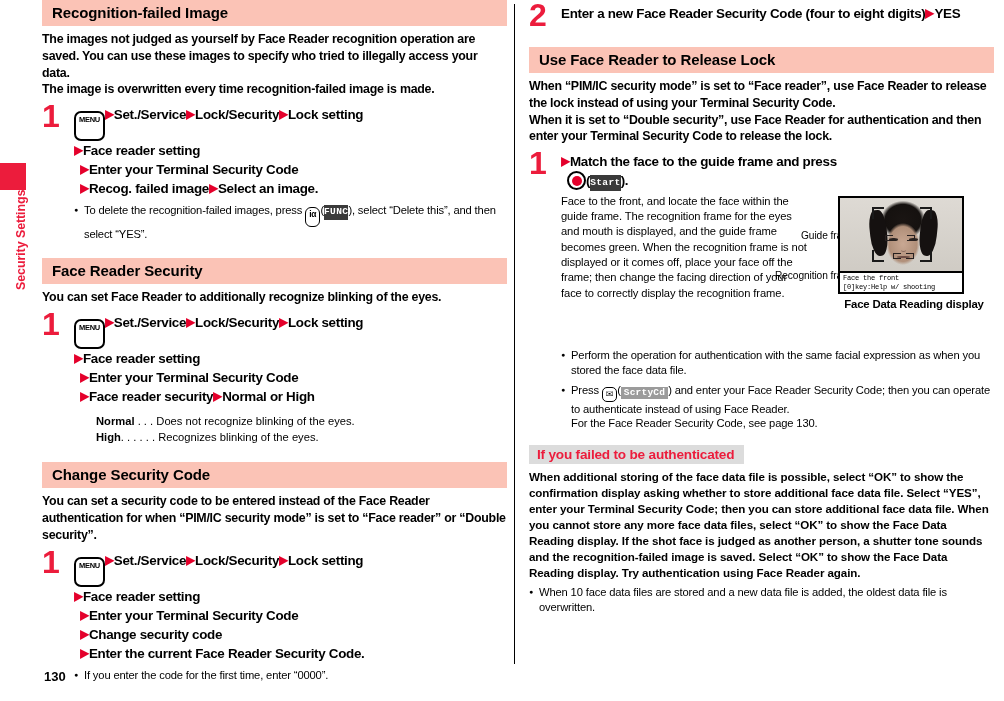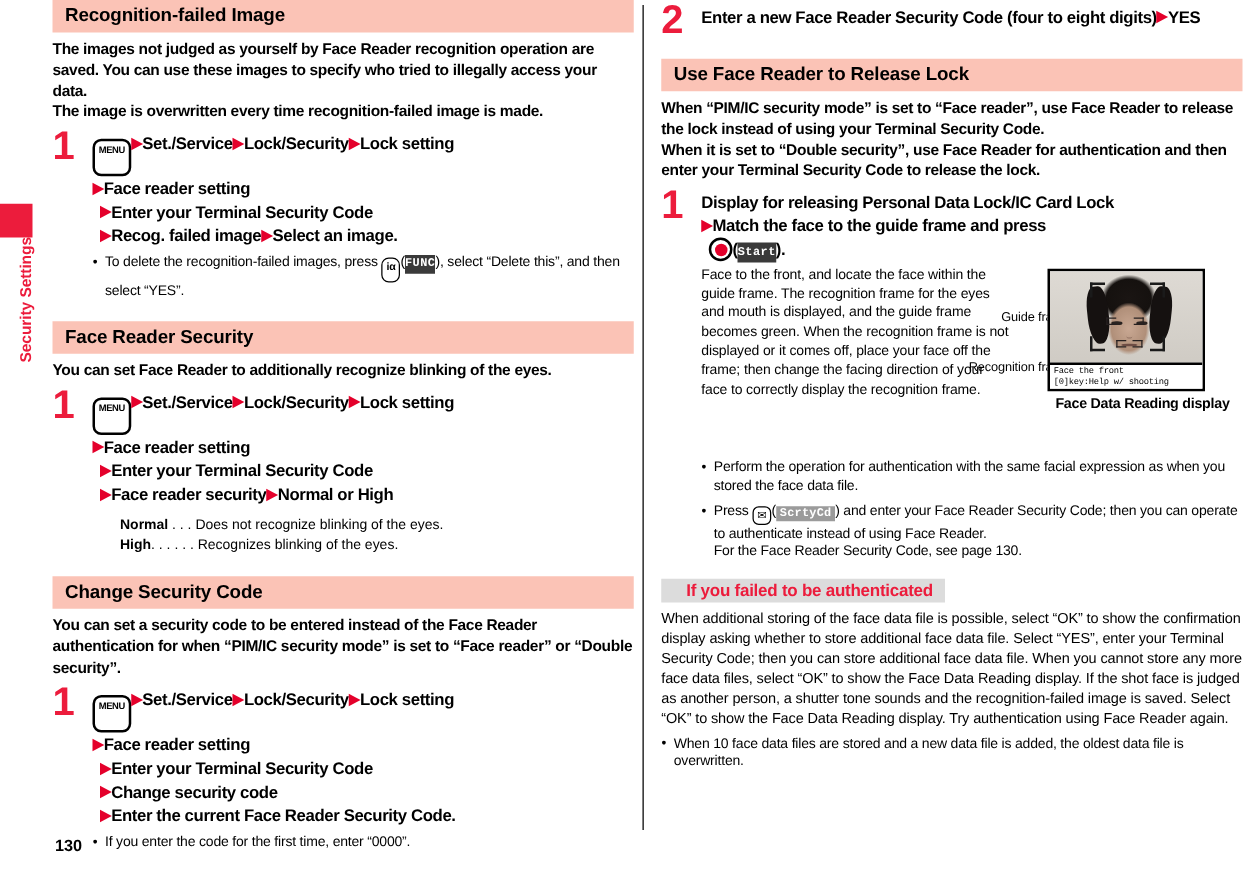--- a/index.html
+++ b/index.html
@@ -86,21 +86,21 @@
   
   .intro {
     font-size: 12.4px;
     font-weight: bold;
     line-height: 1.35;
     margin: 5px 0 0 0;
     letter-spacing: -0.25px;
   }
   .body-text {
     font-size: 11.6px;
-    font-weight: normal;
+    font-weight: bold;
     line-height: 1.37;
     margin: 5px 0 0 0;
     letter-spacing: -0.1px;
   }
 
   
   .step {
     position: relative;
     margin-top: 7px;
     padding-left: 32px;
@@ -231,21 +231,21 @@
   }
   .deflist b { font-weight: bold; }
 
   
   .sub-head {
     display: inline-block;
     background: #dcdcdc;
     color: #ec1c3c;
     font-size: 13.6px;
     font-weight: bold;
-    padding: 2px 10px 2px 20px;
+    padding: 2px 10px 2px 8px;
     letter-spacing: -0.2px;
     margin-top: 0px;
   }
 
   
   .figure-wrap {
     position: relative;
     margin-top: 3px;
     min-height: 150px;
   }
@@ -485,21 +485,20 @@
       </div>
     </div>
 
     <div style="margin-top:24px">
       <div class="sec-head">Use Face Reader to Release Lock</div>
       <p class="intro"><span style="white-space:pre-line">When “PIM/IC security mode” is set to “Face reader”, use Face Reader to release the lock instead of using your Terminal Security Code.
 When it is set to “Double security”, use Face Reader for authentication and then enter your Terminal Security Code to release the lock.</span></p>
 
       <div class="step">
         <div class="step-num">1</div>
-        <div class="step-line">Display for releasing Personal Data Lock/IC Card Lock</div>
         <div class="step-line">
           <span class="arrow">▶</span><span>Match the face to the guide frame and press</span>
         </div>
         <div class="step-line indent">
           <span class="key-circle"></span>(<span class="softkey-dark">Start</span><span>).</span>
         </div>
 
         <div class="figure-wrap">
           <div class="fig-text">Face to the front, and locate the face within the guide frame. The recognition frame for the eyes and mouth is displayed, and the guide frame becomes green. When the recognition frame is not displayed or it comes off, place your face off the frame; then change the facing direction of your face to correctly display the recognition frame.</div>
 

